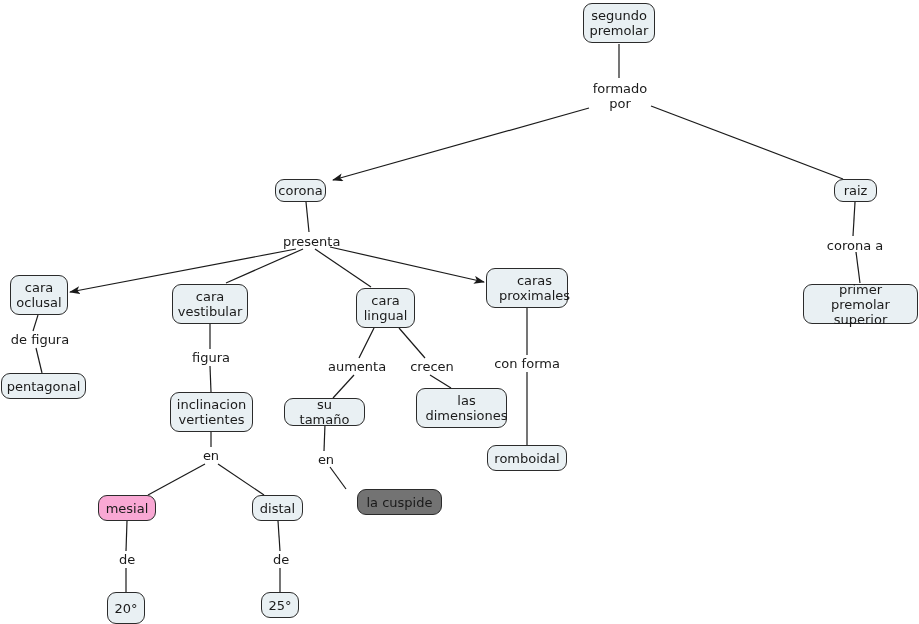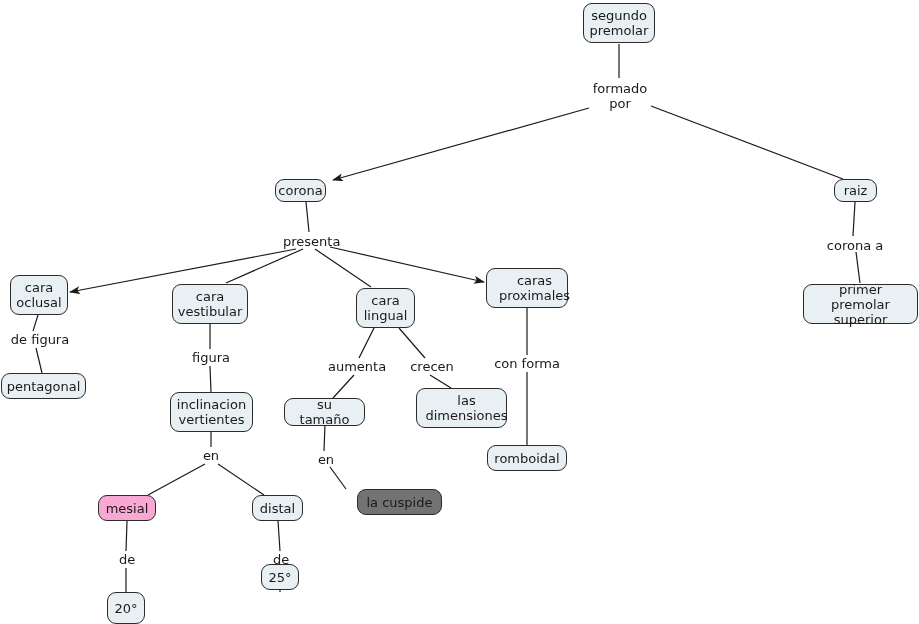--- a/index.html
+++ b/index.html
@@ -115,21 +115,21 @@
       <div class="node" style="left: 170px; top: 392px; width: 83px; height: 40px; background: rgb(233, 240, 243); border-color: rgb(43, 43, 43); color: rgb(26, 26, 26);">inclinacion
 vertientes</div>
       <div class="node" style="left: 284px; top: 398px; width: 81px; height: 28px; background: rgb(233, 240, 243); border-color: rgb(43, 43, 43); color: rgb(26, 26, 26);">su tamaño</div>
       <div class="node" style="left: 416px; top: 388px; width: 91px; height: 40px; background: rgb(233, 240, 243); border-color: rgb(43, 43, 43); color: rgb(26, 26, 26); padding-left: 15px;">las
 dimensiones</div>
       <div class="node" style="left: 487px; top: 445px; width: 80px; height: 26px; background: rgb(233, 240, 243); border-color: rgb(43, 43, 43); color: rgb(26, 26, 26);">romboidal</div>
       <div class="node" style="left: 98px; top: 495px; width: 58px; height: 26px; background: #f9a8d4; border-color: rgb(43, 43, 43); color: rgb(26, 26, 26);">mesial</div>
       <div class="node" style="left: 252px; top: 495px; width: 51px; height: 26px; background: rgb(233, 240, 243); border-color: rgb(43, 43, 43); color: rgb(26, 26, 26); border-radius: 9px;">distal</div>
       <div class="node" style="left: 309px; top: 489px; width: 85px; height: 26px; background: #737373; border-color: rgb(43, 43, 43); color: rgb(26, 26, 26); margin-left: 48px;">la cuspide</div>
       <div class="node" style="left: 107px; top: 592px; width: 38px; height: 32px; background: rgb(233, 240, 243); border-color: rgb(43, 43, 43); color: rgb(26, 26, 26);">20°</div>
-      <div class="node" style="left: 261px; top: 564px; width: 38px; height: 26px; background: rgb(233, 240, 243); border-color: rgb(43, 43, 43); color: rgb(26, 26, 26);">25°</div>
+      <div class="node" style="left: 261px; top: 592px; width: 38px; height: 26px; background: rgb(233, 240, 243); border-color: rgb(43, 43, 43); color: rgb(26, 26, 26);">25°</div>
     </div>
   <div id="label-layer">
       <div class="linklabel" style="left: 590px; top: 81px; width: 60px; color: rgb(26, 26, 26);">formado
 por</div>
       <div class="linklabel" style="left: 283px; top: 234px; width: 56px; color: rgb(26, 26, 26);">presenta</div>
       <div class="linklabel" style="left: 825px; top: 238px; width: 60px; color: rgb(26, 26, 26);">corona a</div>
       <div class="linklabel" style="left: 8px; top: 332px; width: 64px; color: rgb(26, 26, 26);">de figura</div>
       <div class="linklabel" style="left: 192px; top: 350px; width: 36px; color: rgb(26, 26, 26);">figura</div>
       <div class="linklabel" style="left: 328px; top: 359px; width: 58px; color: rgb(26, 26, 26);">aumenta</div>
       <div class="linklabel" style="left: 409px; top: 359px; width: 46px; color: rgb(26, 26, 26);">crecen</div>

